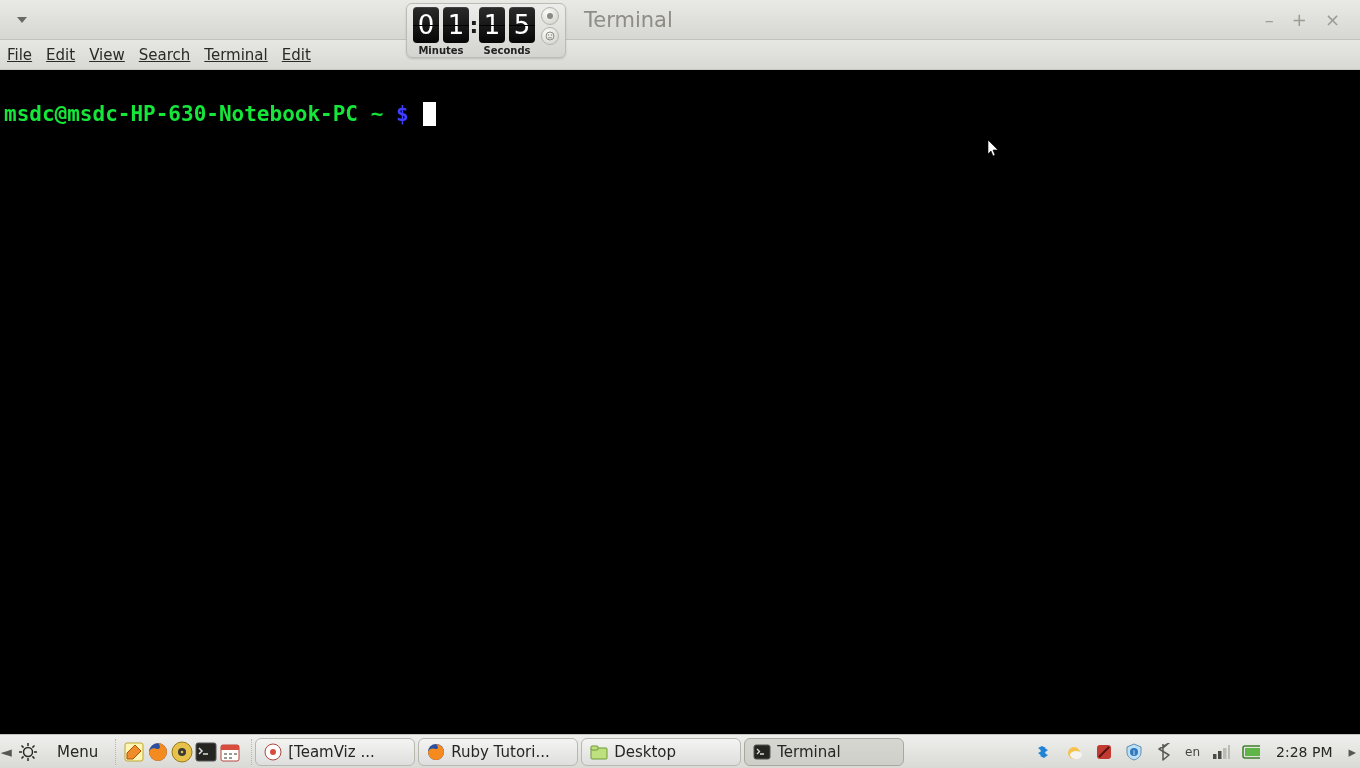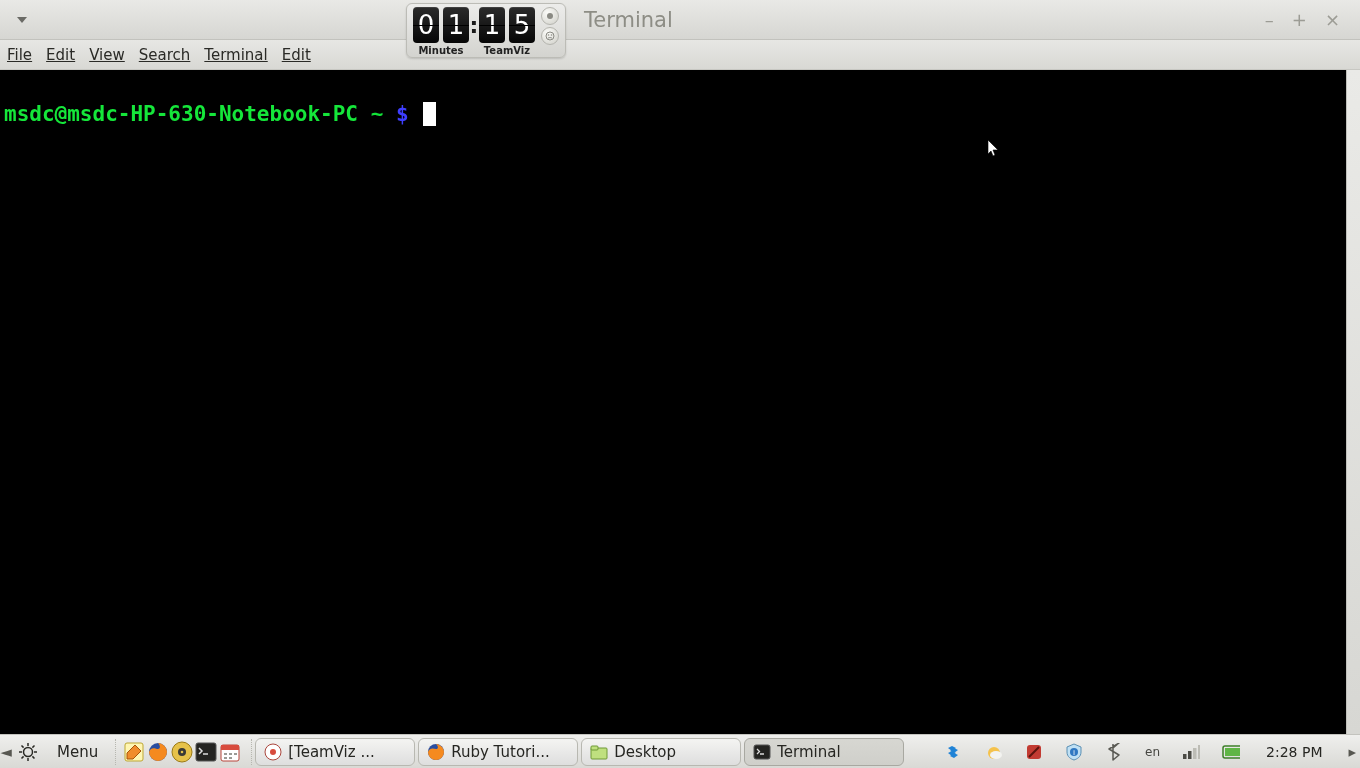--- a/index.html
+++ b/index.html
@@ -93,20 +93,21 @@
     font-size: 15px; color: #2a2a26; margin-right: 14px;
     cursor: default;
   }
   .menubar .item u { text-decoration: underline; }
 
   
   .terminal {
     position: absolute; left: 0; right: 0; top: 70px; bottom: 34px;
     background: #000;
     display: flex;
+    flex-direction: column;
   }
   .term-inner {
     flex: 1;
     padding: 8px 4px 4px 4px;
     font-family: "DejaVu Sans Mono", "Liberation Mono", monospace;
     font-size: 21px;
     font-weight: bold;
     white-space: pre;
     color: #fff;
     position: relative;
@@ -165,21 +166,21 @@
     background: linear-gradient(#f4f4f2, #dedede);
     white-space: nowrap; overflow: hidden;
     margin-right: 3px;
   }
   .taskbar .task.active {
     background: linear-gradient(#d7d7d2, #cfcfca);
     border-color: #a8a8a1;
   }
   .taskbar .task .ico { width: 18px; height: 18px; flex:none; }
   .taskbar .tray {
-    margin-left: auto; display: flex; align-items: center; gap: 22px;
+    margin-left: auto; display: flex; align-items: center; gap: 12px;
     padding-right: 4px;
   }
   .tray .tico { width: 18px; height: 18px; display:flex; align-items:center; justify-content:center; }
   .tray .clock { font-size: 14px; padding: 0 4px; }
 
   
   svg { display:block; }
 </style>
 </head>
 <body>
@@ -208,21 +209,21 @@
       <div class="digit">1</div>
     </div>
     <div class="timer-label">Minutes</div>
   </div>
   <div class="colon">:</div>
   <div class="timer-col">
     <div class="digits">
       <div class="digit">1</div>
       <div class="digit">5</div>
     </div>
-    <div class="timer-label">TeamViz</div>
+    <div class="timer-label">Seconds</div>
   </div>
   <div class="timer-side">
     <div class="dot">
       <svg width="8" height="8">
           <circle cx="4" cy="4" r="3" fill="#8a8a83"></circle>
         </svg>
     </div>
     <div class="dot">
       <svg width="10" height="10">
           <circle cx="5" cy="5" r="4" fill="none" stroke="#8a8a83" stroke-width="1"></circle>

